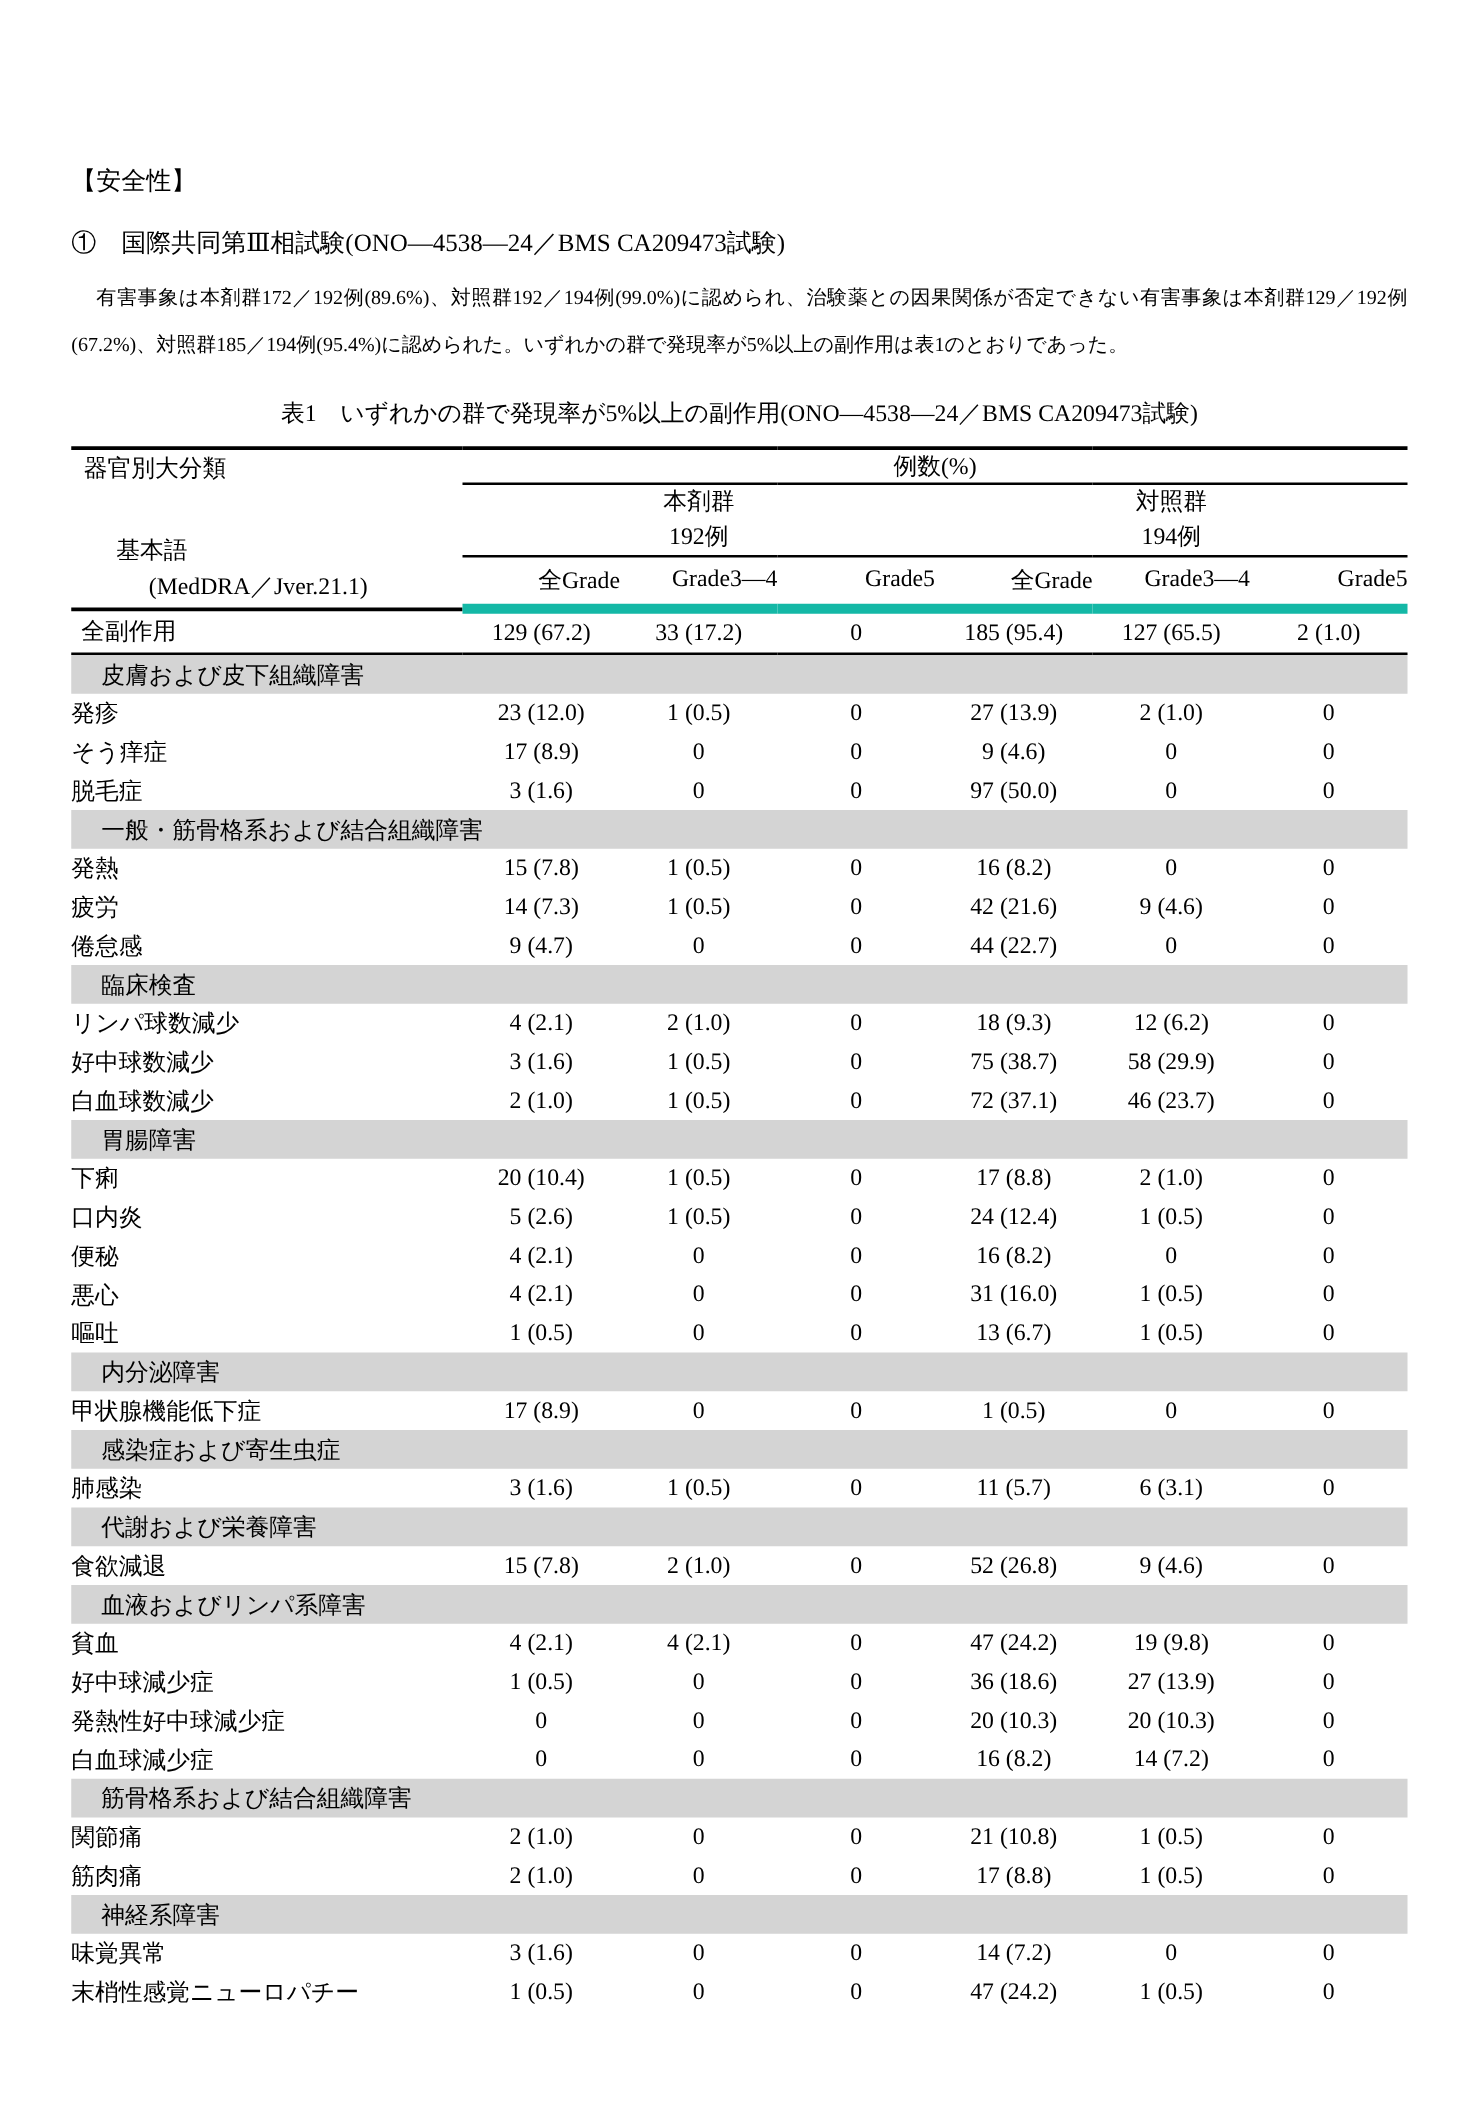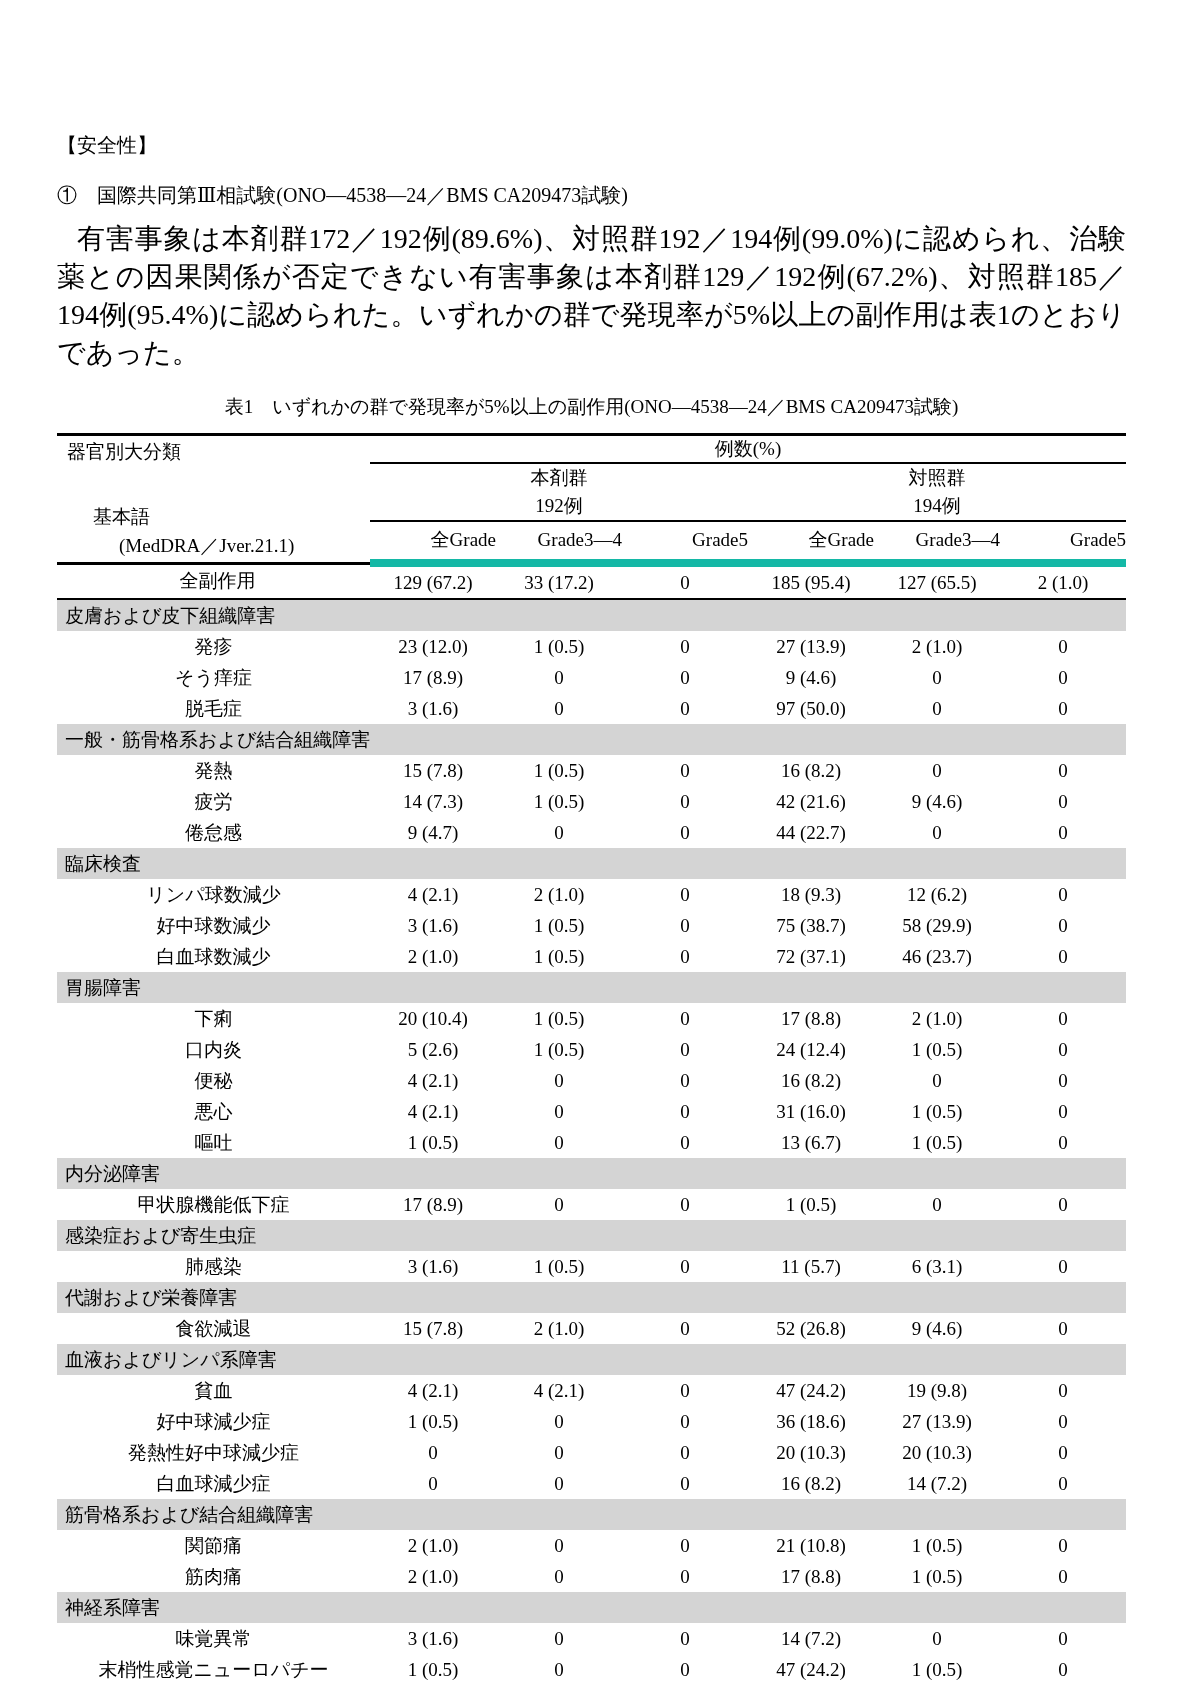--- a/index.html
+++ b/index.html
@@ -25,21 +25,21 @@
     margin: 0 0 24px 0;
     font-weight: normal;
   }
   .item-line {
     font-size: 20px;
     line-height: 26px;
     margin: 0 0 12px 0;
   }
   .item-line .marker { margin-right: 20px; }
   .para {
-    font-size: 28px;
+    font-size: 16px;
     line-height: 38px;
     text-indent: 20px;
     text-align: justify;
     margin: 0 0 22px 0;
   }
   .caption {
     font-size: 19px;
     text-align: center;
     margin: 0 0 13px 0;
     width: 1069px;
@@ -77,28 +77,28 @@
     padding: 2px 0 3px 0;
     border-bottom: 2px solid #000;
   }
   tr.grade-row th {
     text-align: right;
     padding: 5px 0 6px 0;
     border-bottom: 8px solid #14b8a6;
   }
   th.stub { border-bottom: 3px solid #000; }
   tbody td { height: 31px; }
-  td.term { text-align: center; padding-left: 24px; }
+  td.term { text-align: left; padding-left: 24px; }
   td.num  { text-align: center; }
   tr.total td { border-bottom: 2px solid #000; }
   tr.total td.term { padding-left: 8px; }
   tr.section td {
     background: #d4d4d4;
     text-align: left;
-    padding-left: 8px;
+    padding-left: 24px;
     height: 31px;
   }
 </style>
 </head>
 <body>
 
 <div class="page">
 
   <div class="heading">【安全性】</div>
 

